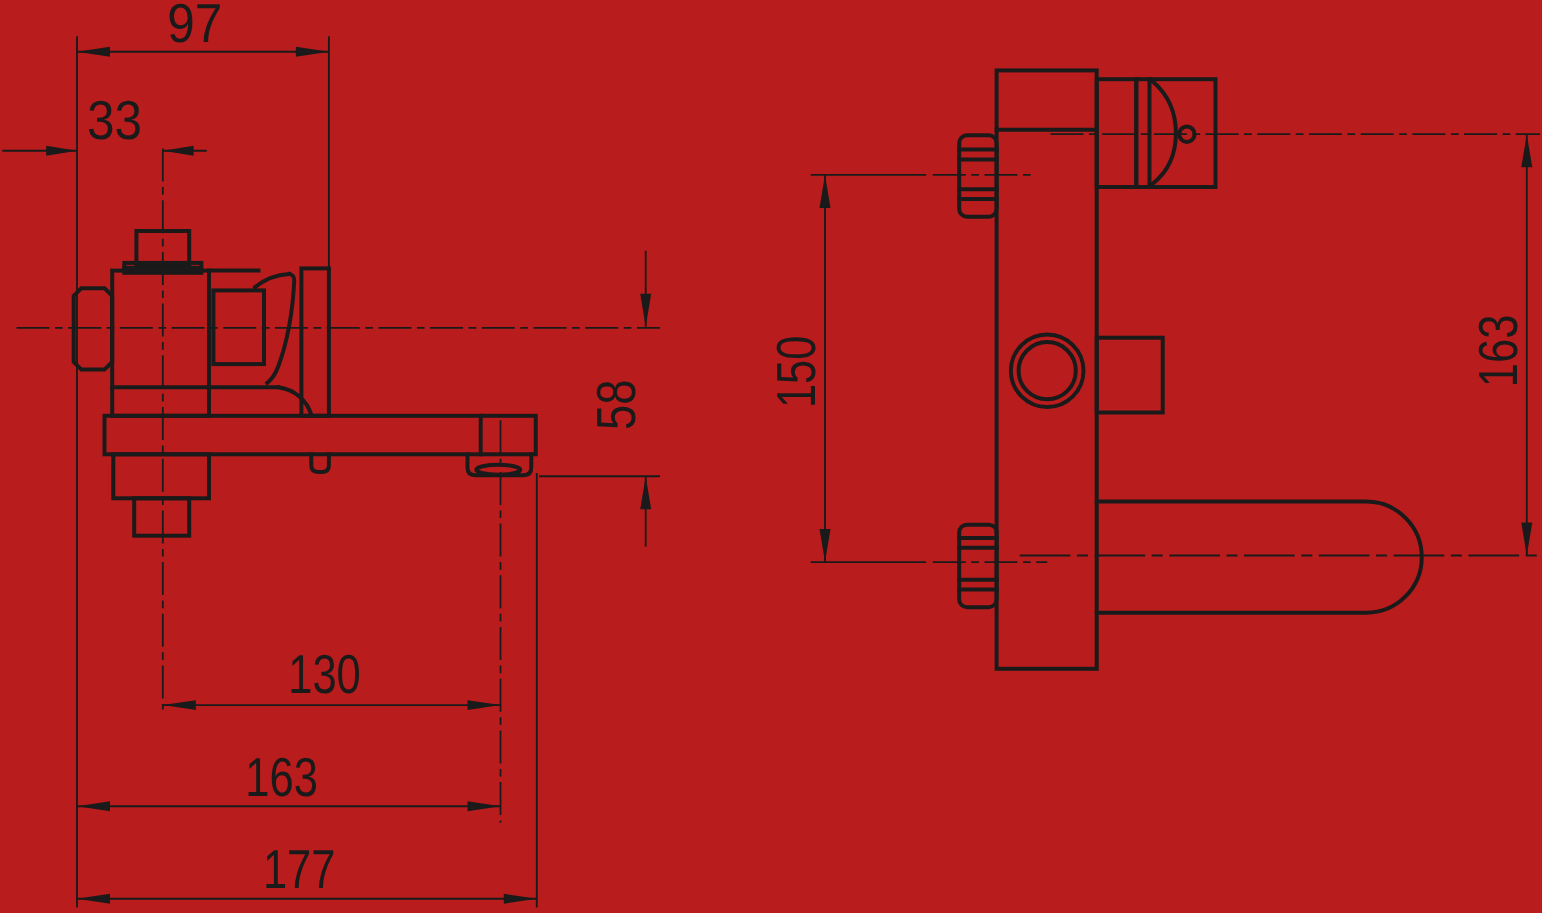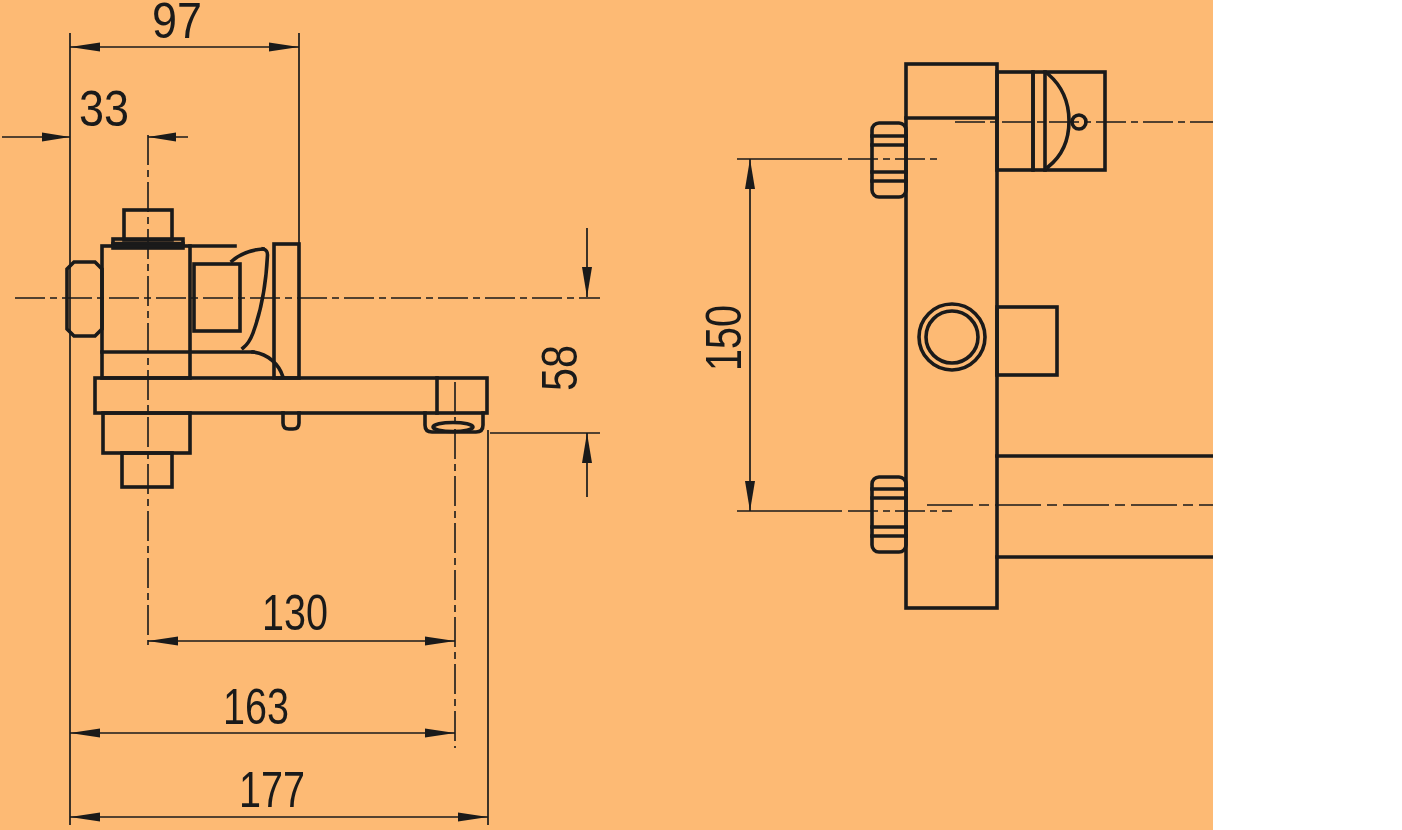--- a/index.html
+++ b/index.html
@@ -1,16 +1,16 @@
 <!DOCTYPE html>
 <html><head>
 <meta charset="utf-8">
 <style>
   html,body{margin:0;padding:0;background:#ffffff;}
-  #stage{position:relative;width:1213px;height:830px;background:#fdba74;overflow:hidden;}
+  #stage{position:relative;width:1402px;height:830px;background:#b91c1c;overflow:hidden;}
   svg{display:block;}
   text{font-family:"Liberation Sans","DejaVu Sans",sans-serif;fill:#1a1a1a;}
   .obj{stroke:#1a1a1a;stroke-width:3.6;fill:none;stroke-linejoin:miter;stroke-linecap:square;}
   .dim{stroke:#1a1a1a;stroke-width:1.7;fill:none;stroke-linecap:butt;}
   .cl{stroke:#1a1a1a;stroke-width:1.6;fill:none;stroke-dasharray:30 5 7 5;}
   .cl2{stroke:#1a1a1a;stroke-width:1.6;fill:none;stroke-dasharray:46 6 10 6;}
   .arr{fill:#1a1a1a;stroke:none;}
   .dimtext{font-size:50px;}
 </style>
 </head>

